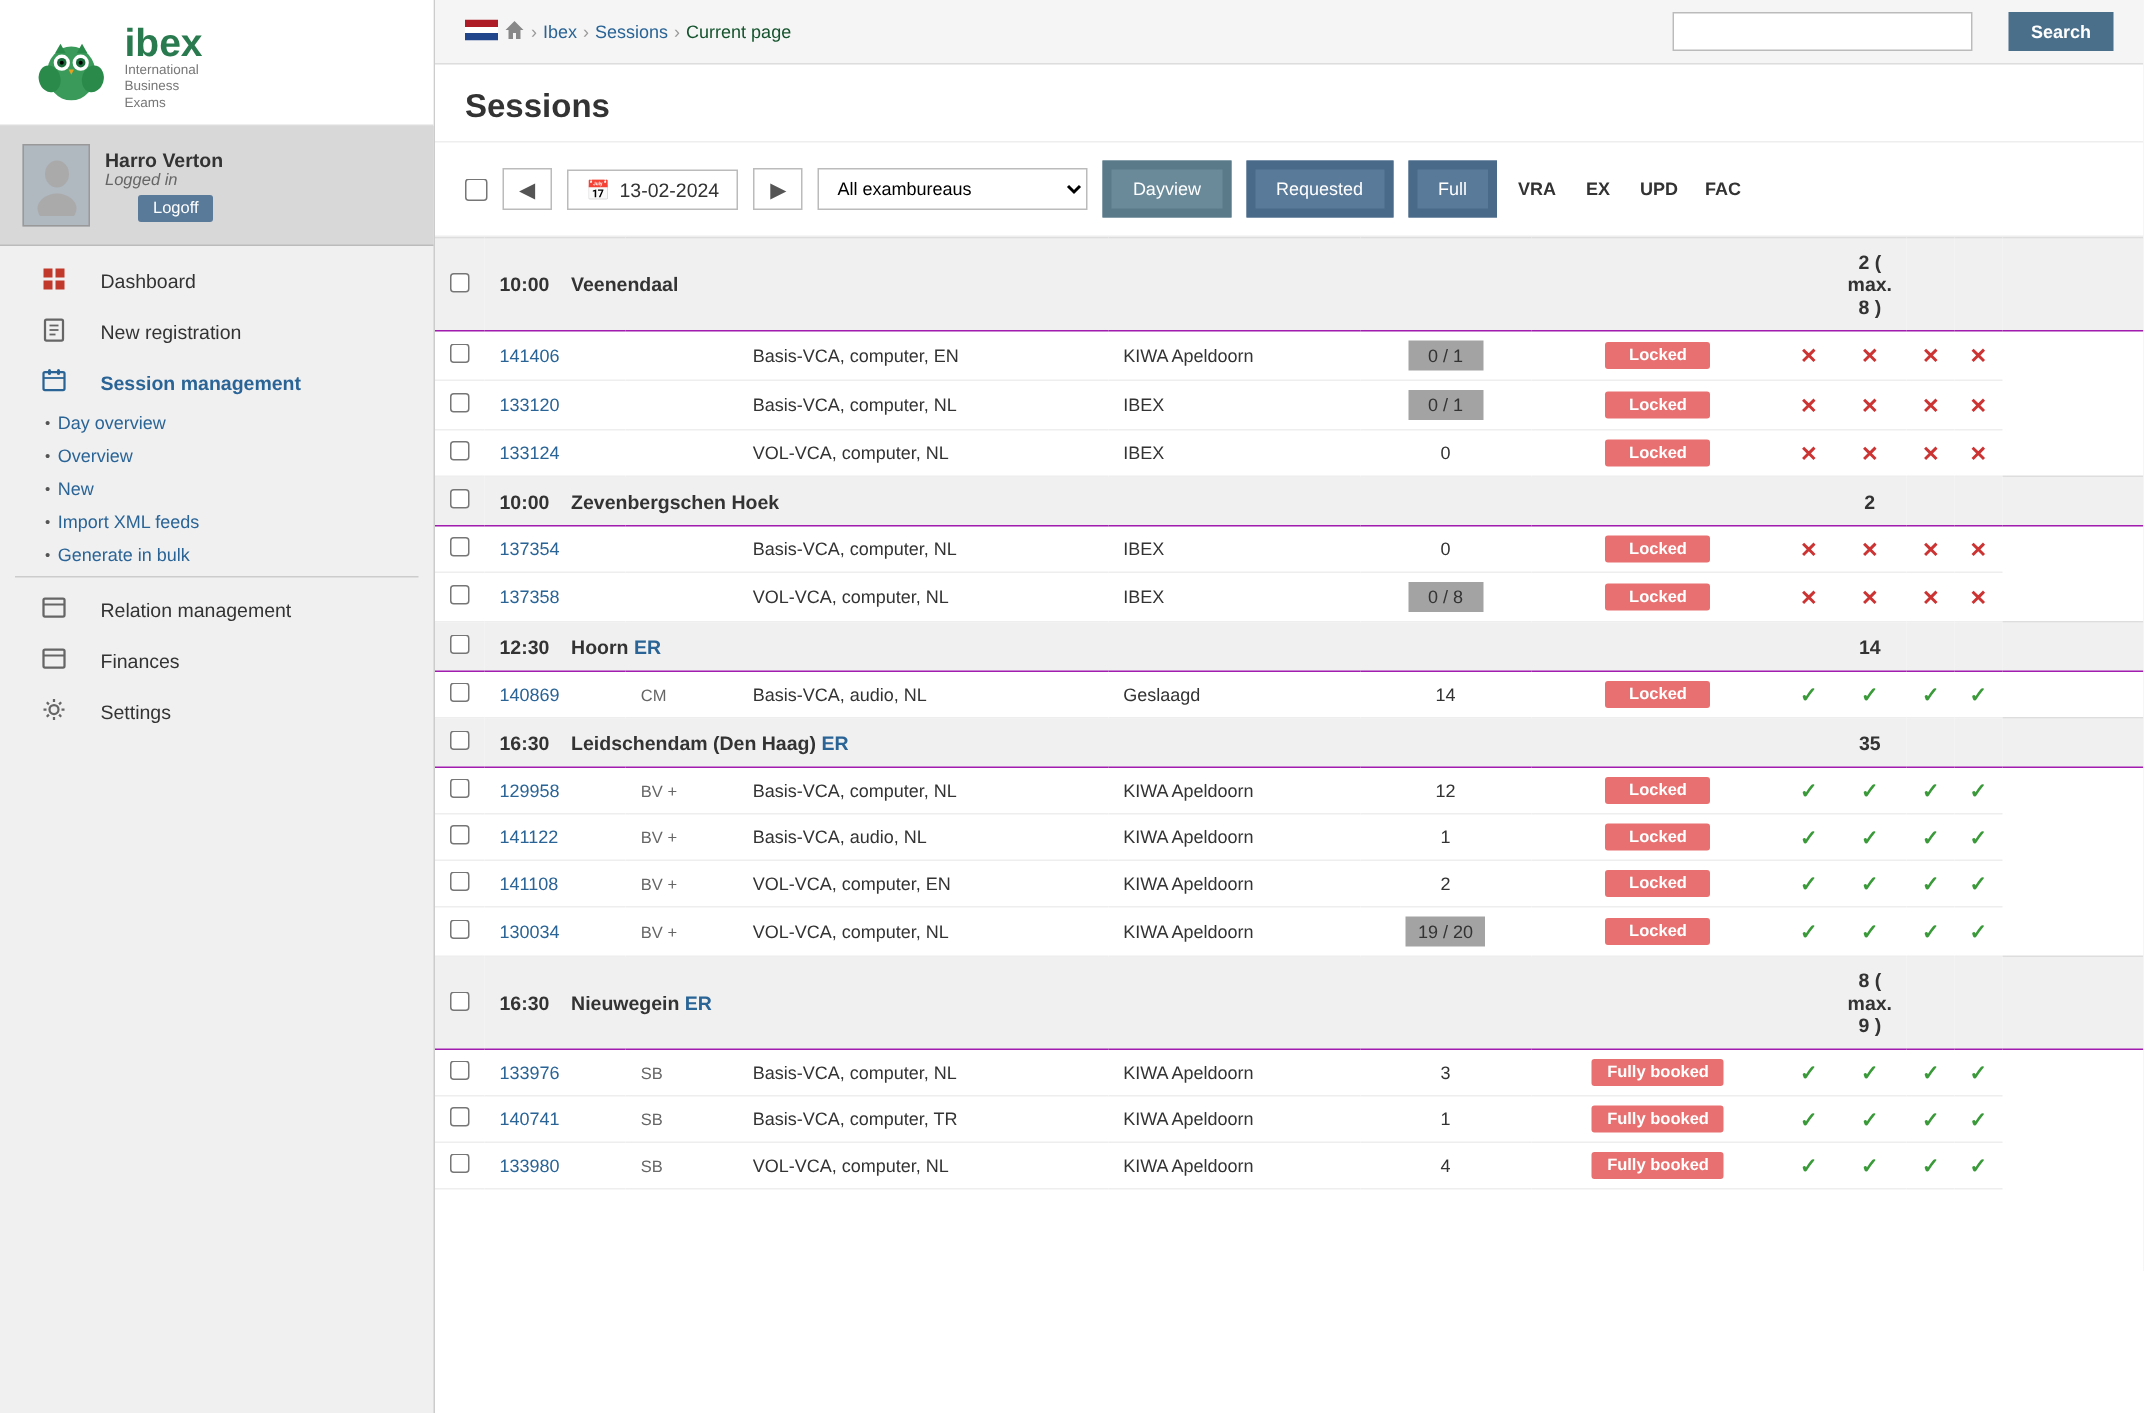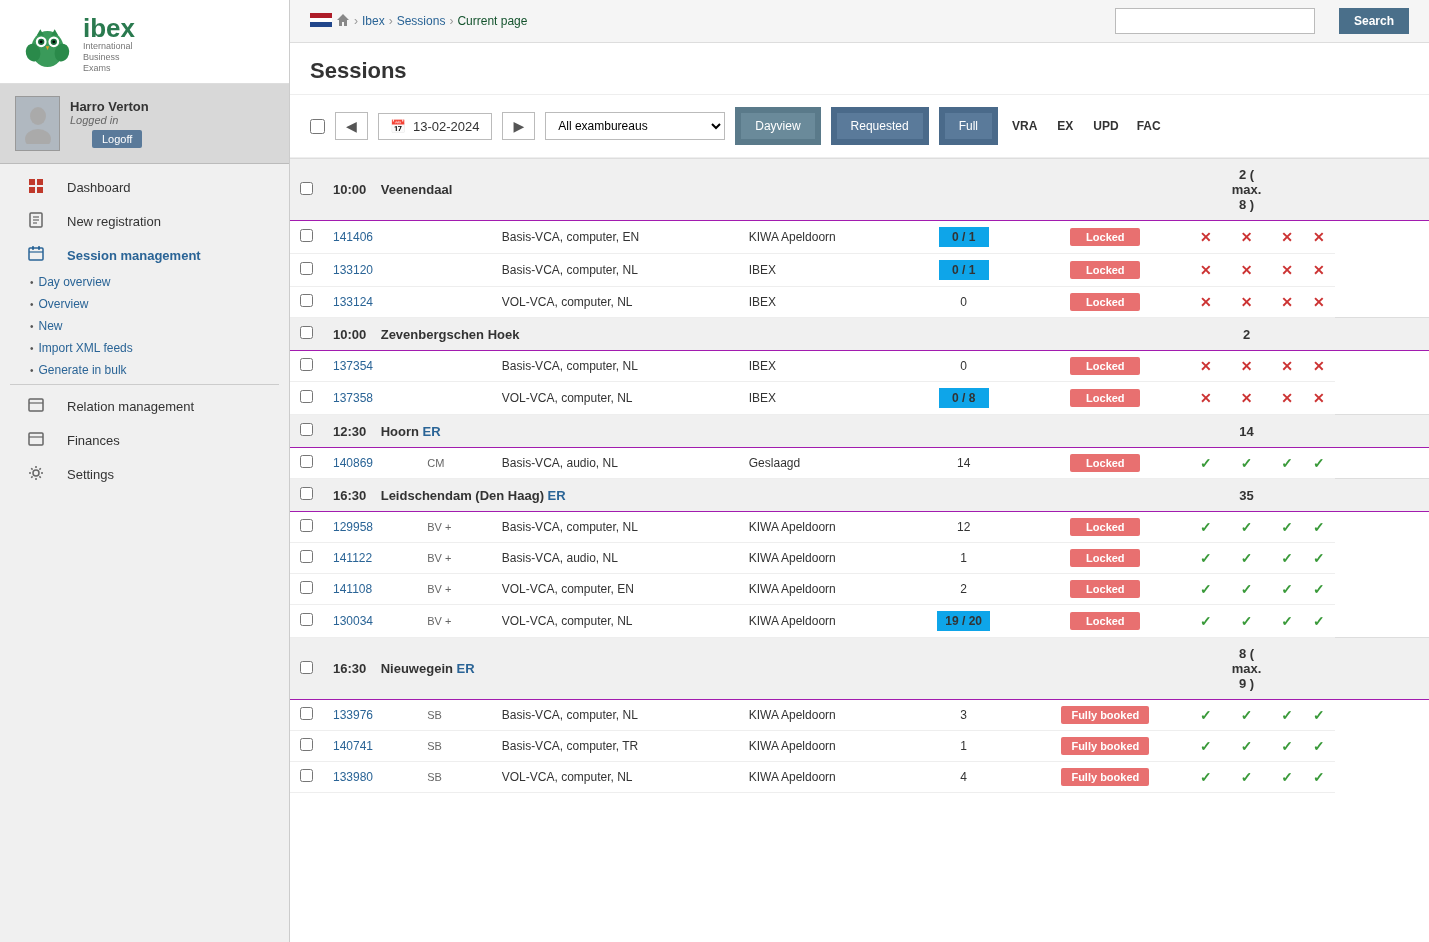--- a/index.html
+++ b/index.html
@@ -74,21 +74,21 @@
     .session-row td { padding: 6px 10px; border-bottom: 1px solid #eee; font-size: 12px; vertical-align: middle; }
     .session-link { color: #2a6496; text-decoration: none; }
     .status-cell { text-align: center; }
     .count-cell { text-align: center; }
     .status-badge { display: inline-block; padding: 3px 10px; border-radius: 2px; font-size: 11px; font-weight: bold; color: #fff; min-width: 70px; text-align: center; }
     .status-locked { background: #e87070; }
     .status-fully-booked { background: #e87070; }
     .icon-cell { text-align: center; width: 28px; }
     .x-icon { color: #cc3333; font-weight: bold; font-size: 14px; }
     .check-icon { color: #3a9a3a; font-weight: bold; font-size: 14px; }
-    .count-highlight { background: #0ea5e9; padding: 3px 8px; display: inline-block; min-width: 50px; text-align: center; font-weight: bold; }
+    .count-highlight { background: #a3a3a3; padding: 3px 8px; display: inline-block; min-width: 50px; text-align: center; }
     .tag-bv { color: #666; font-size: 11px; }
   </style>
 </head>
 <body>
 
 <div class="app-wrapper">
 
   <div class="sidebar">
 
     <div class="sidebar-logo">

